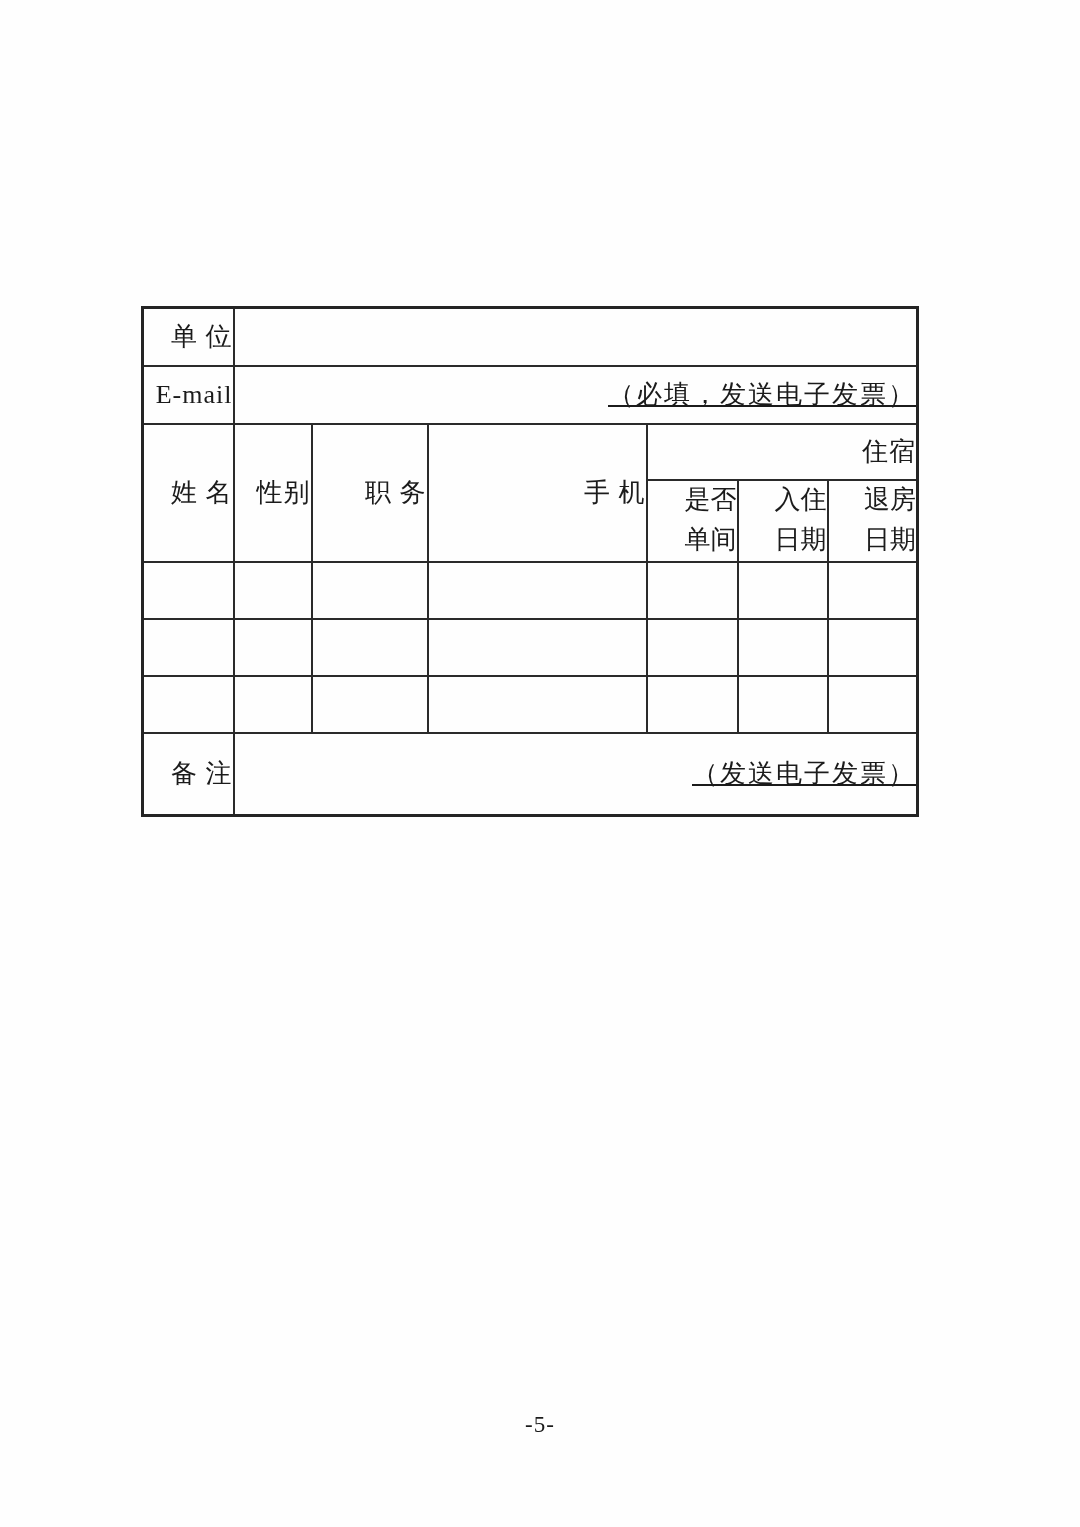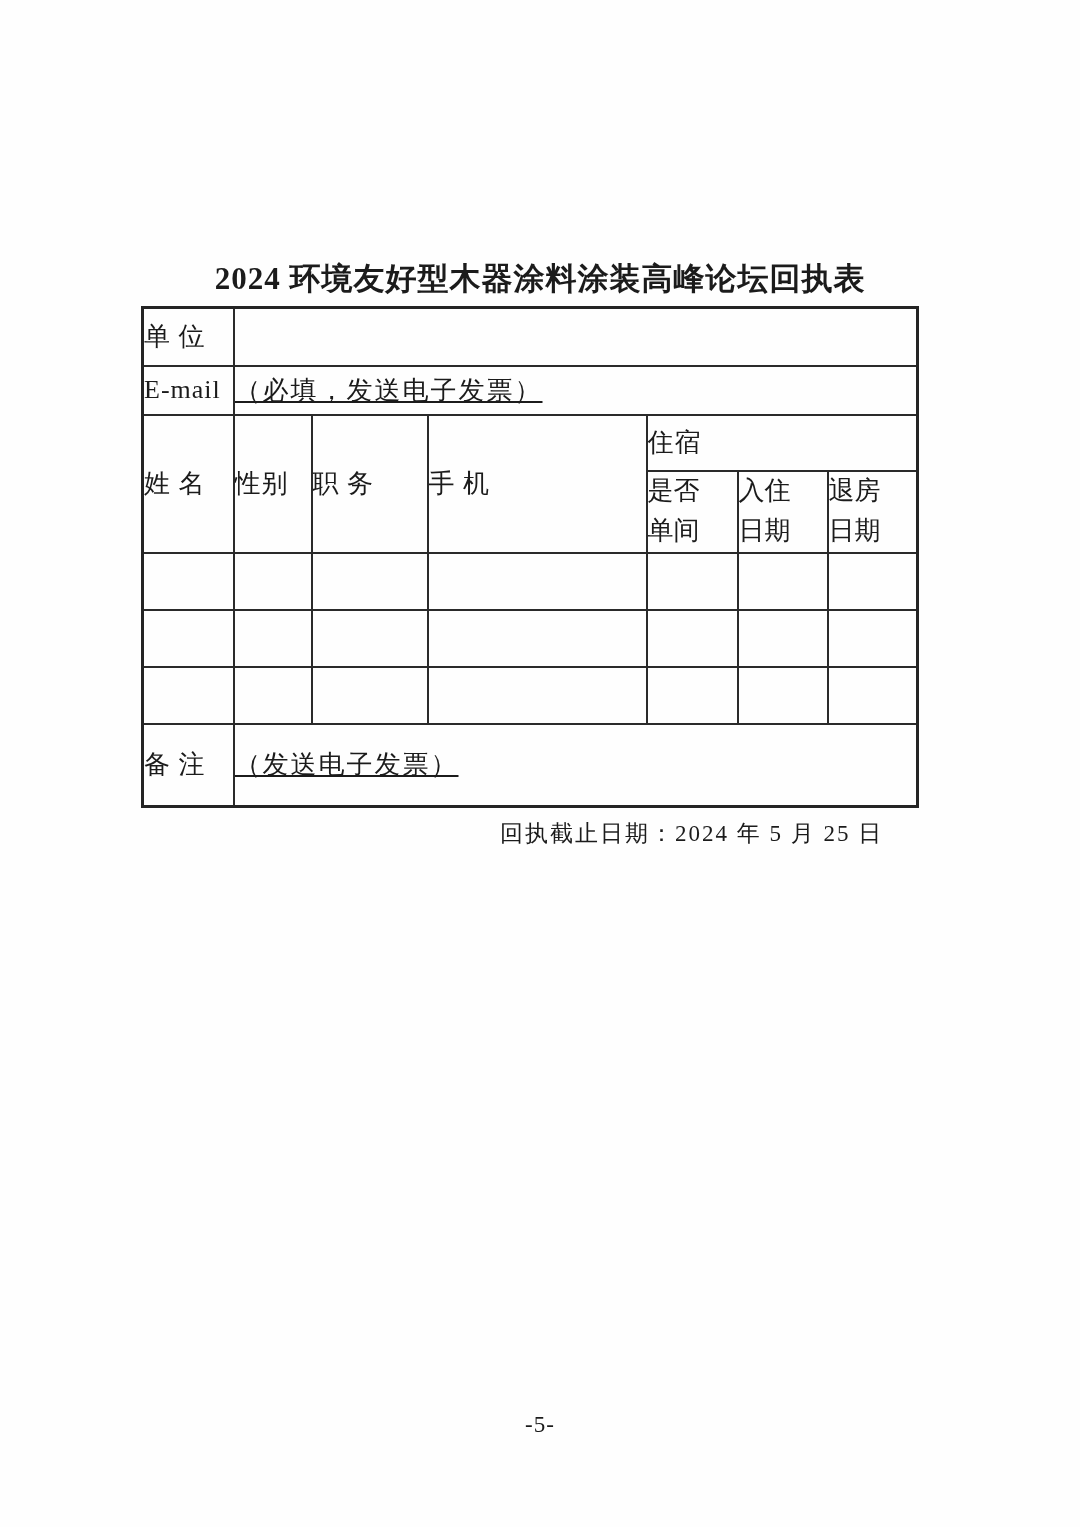--- a/index.html
+++ b/index.html
@@ -33,26 +33,26 @@
     top: 306px;
     border-collapse: collapse;
     table-layout: fixed;
     border: 3px solid #242424;
   }
   table.form th, table.form td {
     border: 2px solid #2a2a2a;
     padding: 0;
     font-weight: normal;
     font-size: 26px;
-    text-align: left;
+    text-align: right;
     vertical-align: middle;
     overflow: hidden;
   }
   tr.r-unit   { height: 58px; }
-  tr.r-email  { height: 49px; }
+  tr.r-email  { height: 58px; }
   tr.r-head-top { height: 56px; }
   tr.r-head-sub { height: 79px; }
   tr.r-data   { height: 57px; }
   tr.r-remarks{ height: 82px; }
   .label-cell { letter-spacing: 1px; }
   .note-text  { font-size: 24px; letter-spacing: 2px; text-decoration: underline; }
   .two-line   { white-space: pre-line; font-size: 25px; line-height: 1.55; font-family: Liberation Mono, monospace; }
   .deadline {
     position: absolute;
     top: 818px;
@@ -69,21 +69,20 @@
     text-align: center;
     font-size: 23px;
     letter-spacing: 1px;
   }
 </style>
 </head>
 <body>
 
 <div class="page">
 
-  <div class="doc-title">2024 环境友好型木器涂料涂装高峰论坛回执表</div>
 
   <table class="form">
     <colgroup>
       <col style="width:91px">
       <col style="width:78px">
       <col style="width:116px">
       <col style="width:219px">
       <col style="width:91px">
       <col style="width:90px">
       <col style="width:90px">
@@ -143,17 +142,16 @@
         </tr>
       </tbody>
     <tbody>
       <tr class="r-remarks">
         <th class="label-cell">备 注</th>
         <td colspan="6" class="note-text">（发送电子发票）</td>
       </tr>
     </tbody>
   </table>
 
-  <div class="deadline">回执截止日期：2024 年 5 月 25 日</div>
 
   <div class="page-number">-5-</div>
 
 </div>
 
 </body></html>

